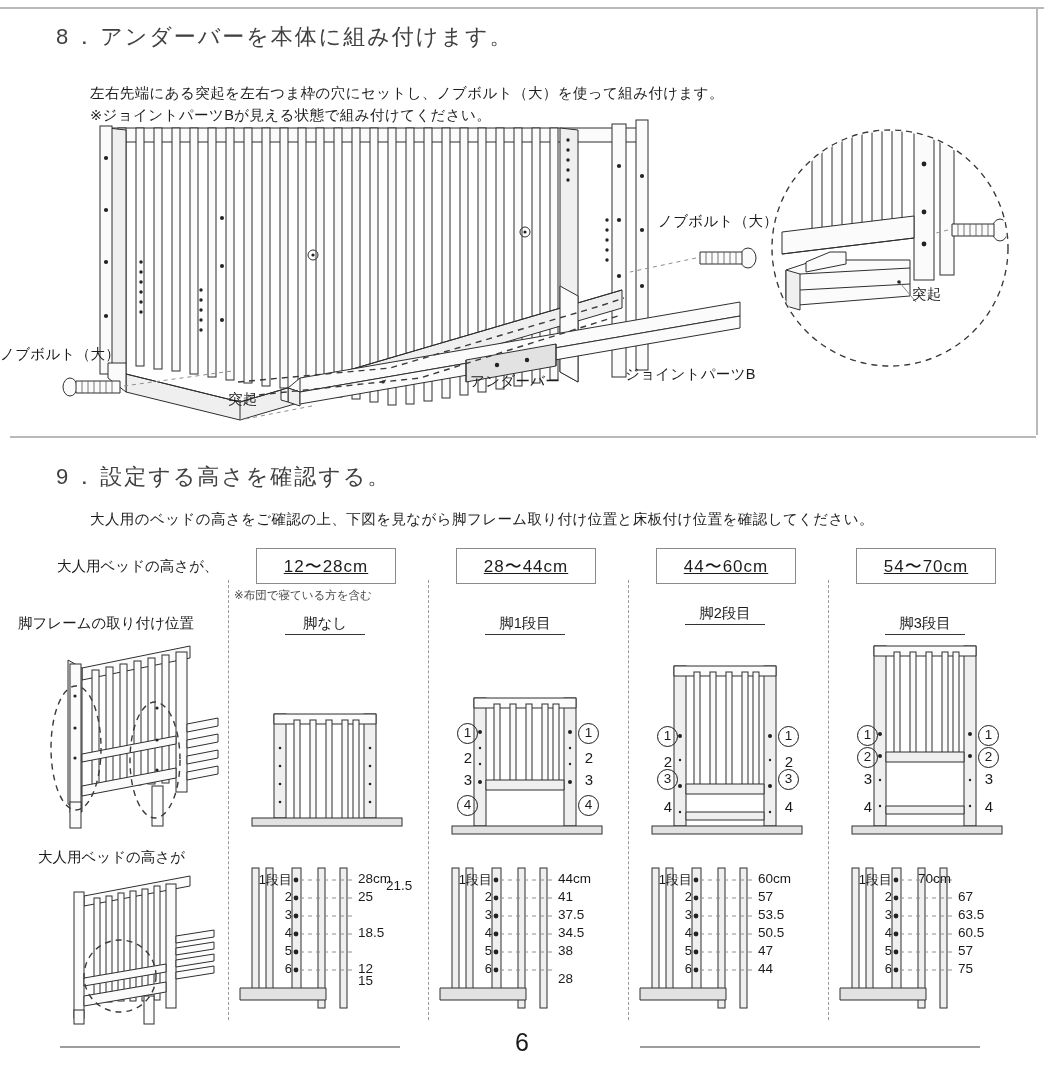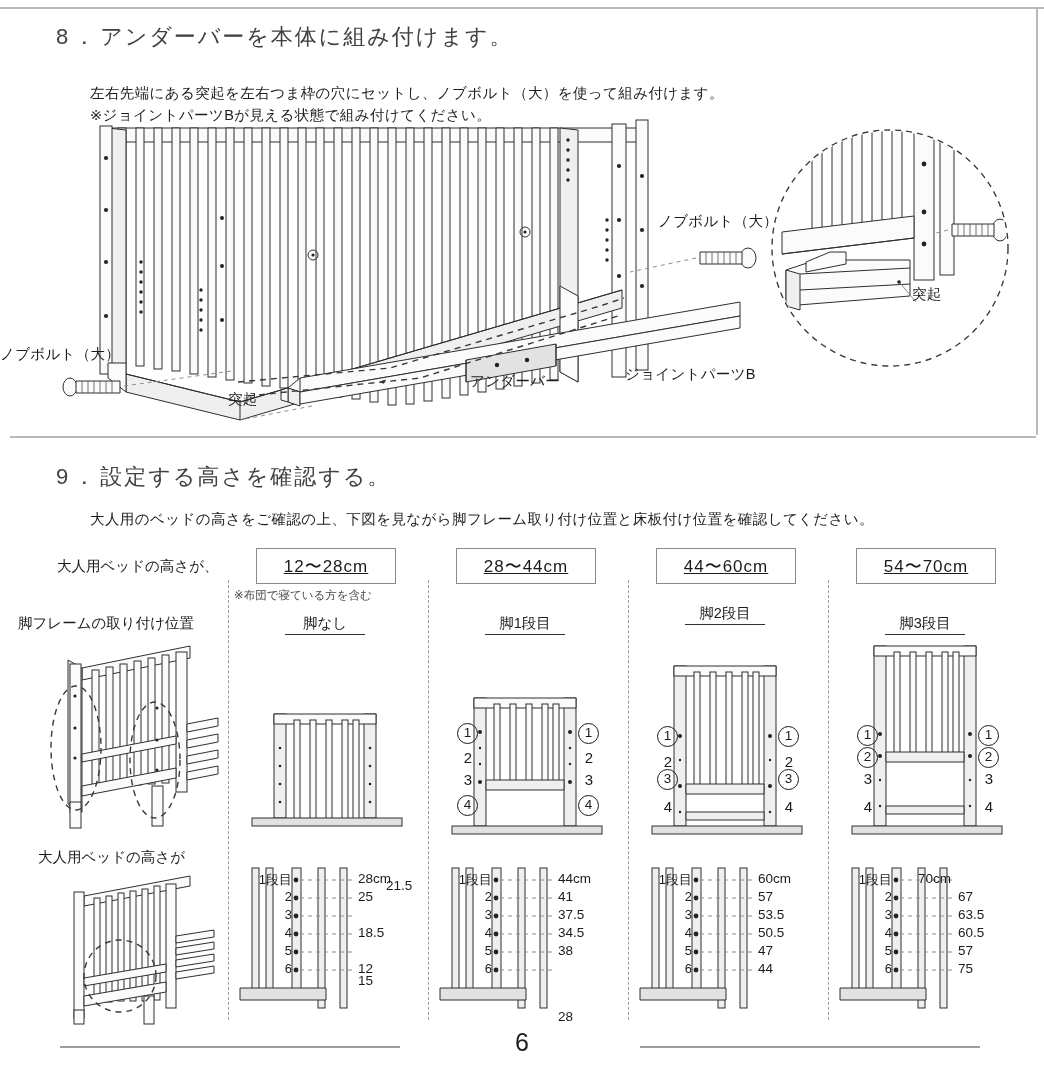--- a/index.html
+++ b/index.html
@@ -526,21 +526,21 @@
   <div class="tier-label" style="left:448px;top:889px;width:44px;">2</div>
   <div class="tier-label" style="left:448px;top:907px;width:44px;">3</div>
   <div class="tier-label" style="left:448px;top:925px;width:44px;">4</div>
   <div class="tier-label" style="left:448px;top:943px;width:44px;">5</div>
   <div class="tier-label" style="left:448px;top:961px;width:44px;">6</div>
   <div class="tick-label" style="left:558px;top:871px;">44cm</div>
   <div class="tick-label" style="left:558px;top:889px;">41</div>
   <div class="tick-label" style="left:558px;top:907px;">37.5</div>
   <div class="tick-label" style="left:558px;top:925px;">34.5</div>
   <div class="tick-label" style="left:558px;top:943px;">38</div>
-  <div class="tick-label" style="left:558px;top:1009px;">28</div>
+  <div class="tick-label" style="left:558px;top:971px;">28</div>
 
   <svg style="position:absolute;left:640px;top:868px;" width="160" height="145" viewBox="0 0 160 145">
     <rect class="wood2" x="12" y="0" width="7" height="128"></rect>
     <rect class="wood2" x="26" y="0" width="7" height="128"></rect>
     <rect class="wood2" x="52" y="0" width="9" height="128"></rect>
     <rect class="wood2" x="78" y="0" width="7" height="140"></rect>
     <rect class="wood2" x="100" y="0" width="7" height="140"></rect>
     <path class="wood3" d="M0 120 L86 120 L86 132 L0 132 Z"></path>
     <g>
       <circle class="dot" cx="56" cy="12" r="2.4"></circle>

